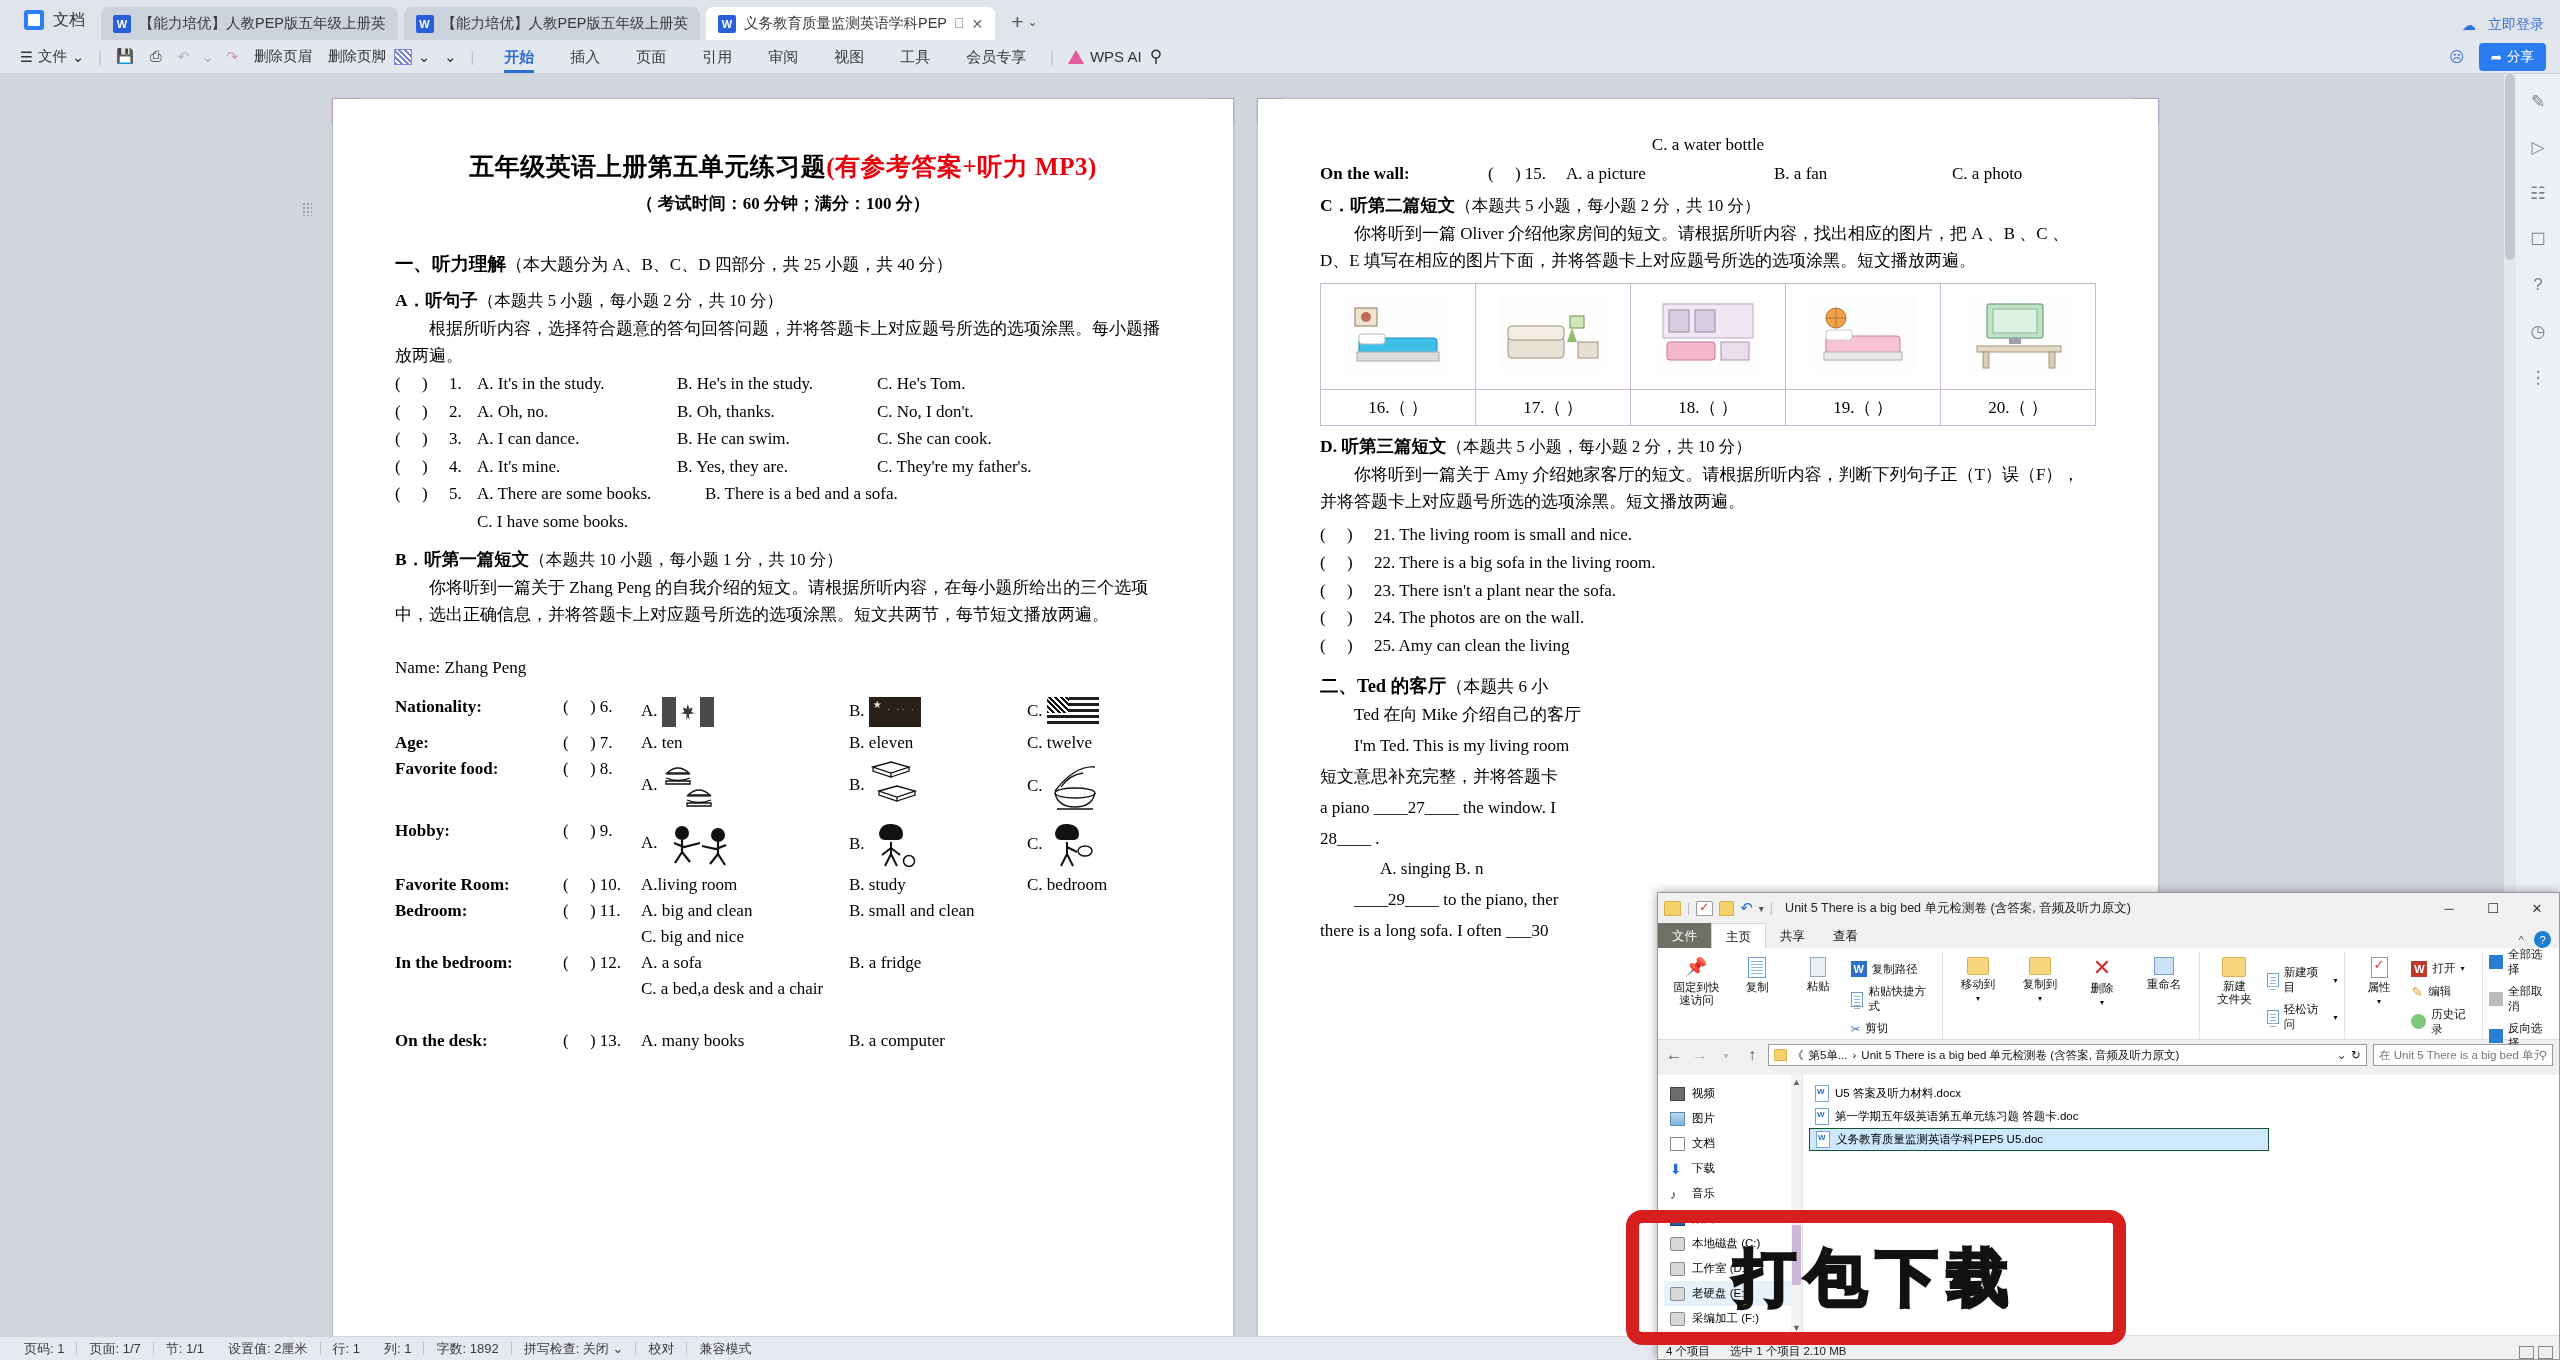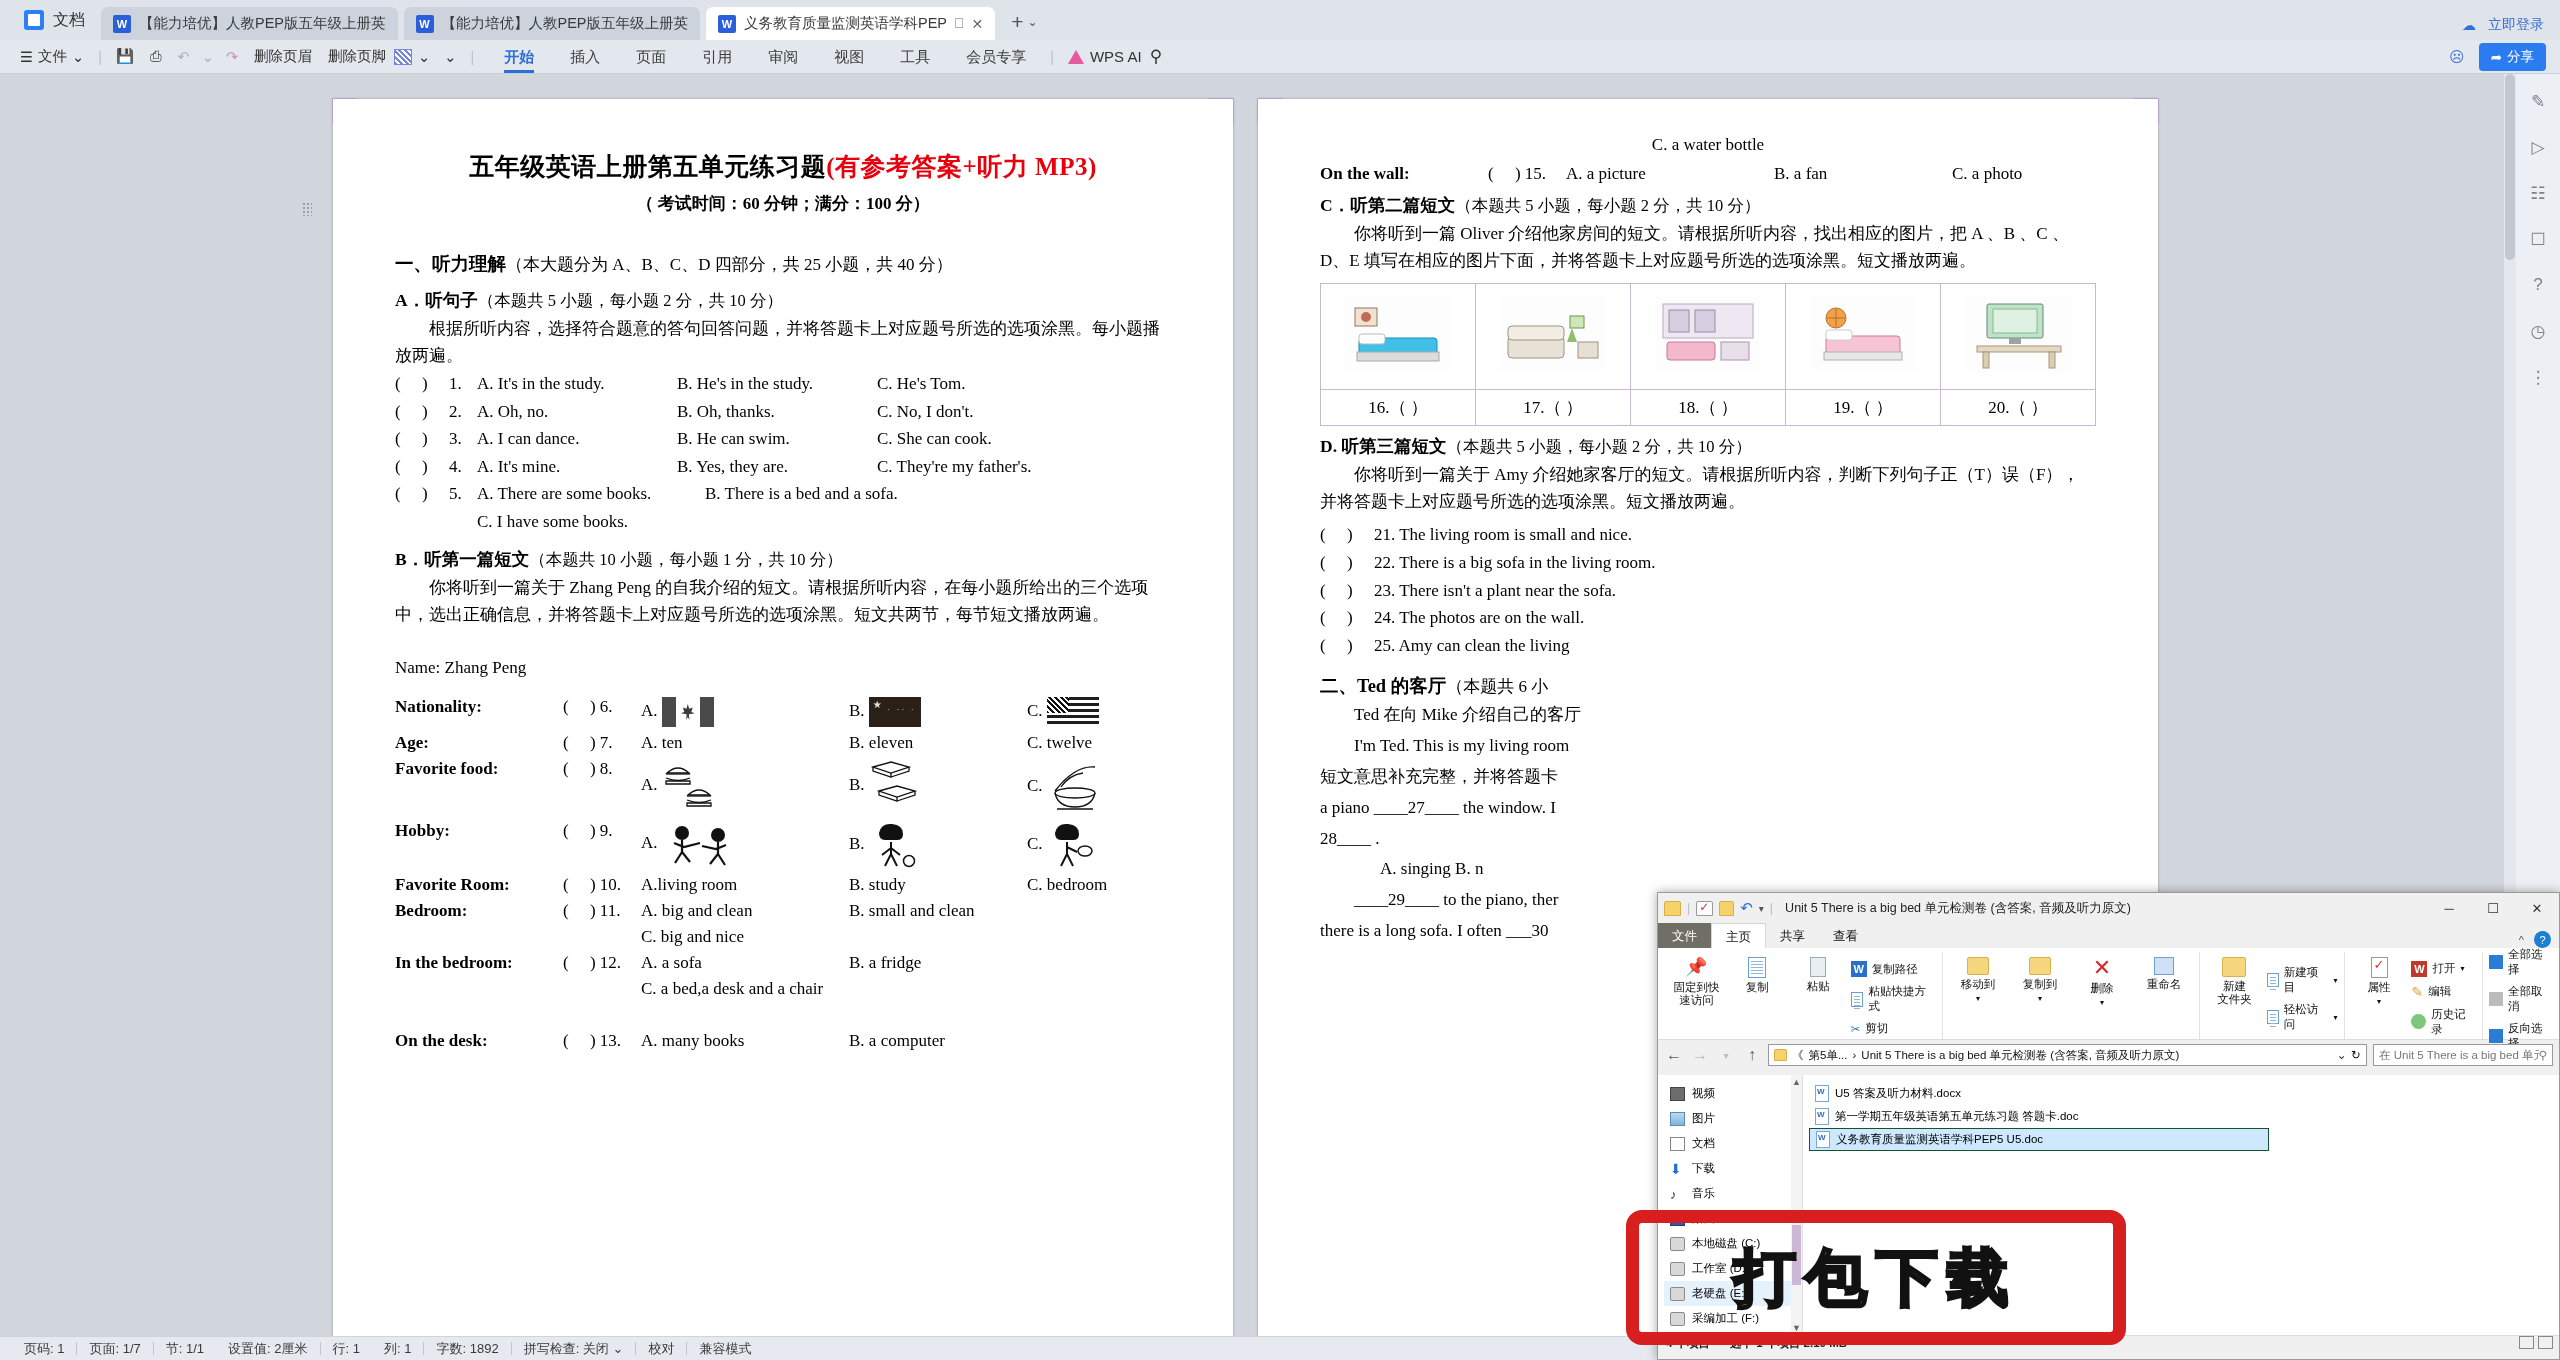--- a/index.html
+++ b/index.html
@@ -212,21 +212,21 @@
   .f-ico.mp3::after { content:"♪"; color:#2e8b2e; }
   .stamp {
     position:absolute; left:1626px; top:1210px; width:500px; height:135px;
     display:flex; align-items:center; justify-content:center;
   }
   .stamp-inner { width:100%; height:100%; border:13px solid #d81f1f; border-radius:16px;
      display:flex; align-items:center; justify-content:center; }
   .stamp-text { font-family:"DejaVu Serif",serif; font-size:62px; font-weight:bold; color:#ffe800;
      -webkit-text-stroke: 3px #111; letter-spacing:9px; }
   .ex-status { position:absolute; left:0; right:0; bottom:0; height:24px; background:#f0f0f0;
-     border-top:1px solid #dcdcdc; display:flex; align-items:flex-start; font-size:11.5px; color:#222; gap:20px; padding-left:8px;font-weight:bold;}
+     border-top:1px solid #dcdcdc; display:flex; align-items:flex-end; font-size:11.5px; color:#222; gap:20px; padding-left:8px;}
   .ex-status .right { margin-left:auto; display:flex; gap:4px; padding-right:6px; }
   .vm { width:15px;height:13px;border:1px solid #888; }
 </style>
 </head>
 <body>
 
 <div class="app">
 
   <div class="tabstrip">
     <div class="doc-home">

